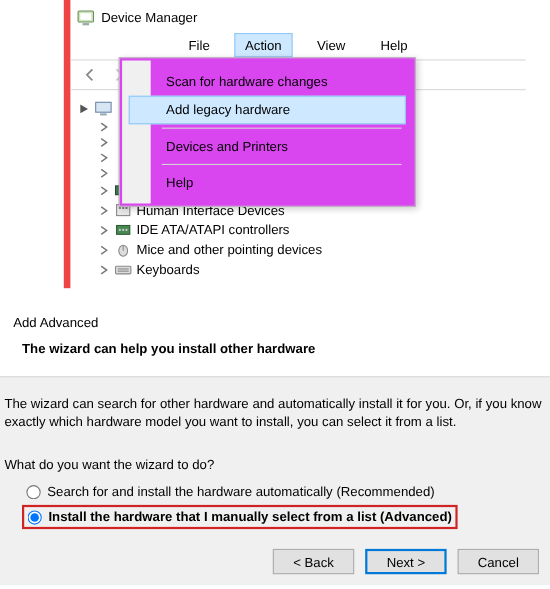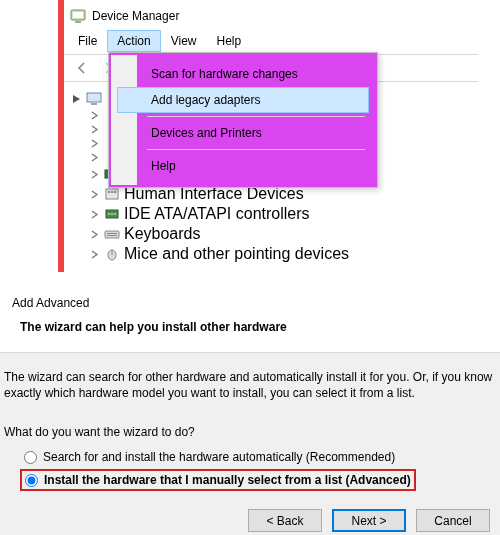--- a/index.html
+++ b/index.html
@@ -22,23 +22,24 @@
     .dm-title {
       display: flex;
       align-items: center;
       gap: 6px;
       padding: 4px 6px 6px 6px;
     }
     .dm-title .icn svg { width: 16px; height: 16px; display:block; }
     .dm-title span.t { font-size: 12px; }
     .menubar {
       display: flex;
-      gap: 0;
+      gap: 12px;
       padding: 0 4px;
       font-size: 12px;
+      justify-content: center;
     }
     .menubar .mi {
       padding: 4px 10px;
       cursor: default;
     }
     .menubar .mi.active {
       background: #cde8ff;
       border: 1px solid #90c8f6;
       padding: 3px 9px;
     }
@@ -84,21 +85,21 @@
       padding: 5px 9px 5px 33px;
     }
     .dropdown .divider {
       height:1px; background:#d4d4d4;
       margin: 3px 4px 3px 30px;
     }
 
     
     .tree {
       padding: 6px 0 8px 6px;
-      font-size: 16px;
+      font-size: 12px;
     }
     .tree-root {
       display:flex; align-items:center; gap:4px;
       padding: 2px 0;
     }
     .tree-children { margin-left: 18px; }
     .tree-node {
       display:flex; align-items:center; gap:4px;
       padding: 1px 0;
       white-space: nowrap;
@@ -206,21 +207,21 @@
             <path d="M6 3 L11 8 L6 13" fill="none" stroke="#c6c6c6" stroke-width="1.6"></path>
           </svg>
       </div>
     </div>
     <div class="sep"></div>
   </div>
 
   <div class="dropdown">
     <div class="gutter"></div>
     <div class="item">Scan for hardware changes</div>
-    <div class="item hl">Add legacy adapters</div>
+    <div class="item hl">Add legacy hardware</div>
     <div class="divider"></div>
     <div class="item">Devices and Printers</div>
     <div class="divider"></div>
     <div class="item">Help</div>
   </div>
 
   <div class="tree">
     <div class="tree-root">
       <span class="exp">
           <svg viewBox="0 0 9 9">
@@ -313,40 +314,40 @@
         <span>IDE ATA/ATAPI controllers</span>
       </div>
       <div class="tree-node">
         <span class="exp">
             <svg viewBox="0 0 9 9">
               <path d="M2 1 L7 4.5 L2 8" fill="none" stroke="#777" stroke-width="1.3"></path>
             </svg>
           </span>
         <span class="node-icn">
             <svg viewBox="0 0 16 16">
+              <ellipse cx="8" cy="9" rx="4" ry="5" fill="#ddd" stroke="#888"></ellipse>
+              <line x1="8" y1="4" x2="8" y2="9" stroke="#888"></line>
+            </svg>
+          </span>
+        <span>Mice and other pointing devices</span>
+      </div>
+      <div class="tree-node">
+        <span class="exp">
+            <svg viewBox="0 0 9 9">
+              <path d="M2 1 L7 4.5 L2 8" fill="none" stroke="#777" stroke-width="1.3"></path>
+            </svg>
+          </span>
+        <span class="node-icn">
+            <svg viewBox="0 0 16 16">
               <rect x="1" y="5" width="14" height="7" rx="1" fill="#ddd" stroke="#888"></rect>
               <rect x="3" y="7" width="10" height="1" fill="#888"></rect>
               <rect x="3" y="9" width="10" height="1" fill="#888"></rect>
             </svg>
           </span>
         <span>Keyboards</span>
-      </div>
-      <div class="tree-node">
-        <span class="exp">
-            <svg viewBox="0 0 9 9">
-              <path d="M2 1 L7 4.5 L2 8" fill="none" stroke="#777" stroke-width="1.3"></path>
-            </svg>
-          </span>
-        <span class="node-icn">
-            <svg viewBox="0 0 16 16">
-              <ellipse cx="8" cy="9" rx="4" ry="5" fill="#ddd" stroke="#888"></ellipse>
-              <line x1="8" y1="4" x2="8" y2="9" stroke="#888"></line>
-            </svg>
-          </span>
-        <span>Mice and other pointing devices</span>
       </div>
     </div>
   </div>
 </div>
 
 <div class="wizard">
   <div class="wiz-head">
     <div class="h1">Add Advanced</div>
     <div class="h2">The wizard can help you install other hardware</div>
   </div>

